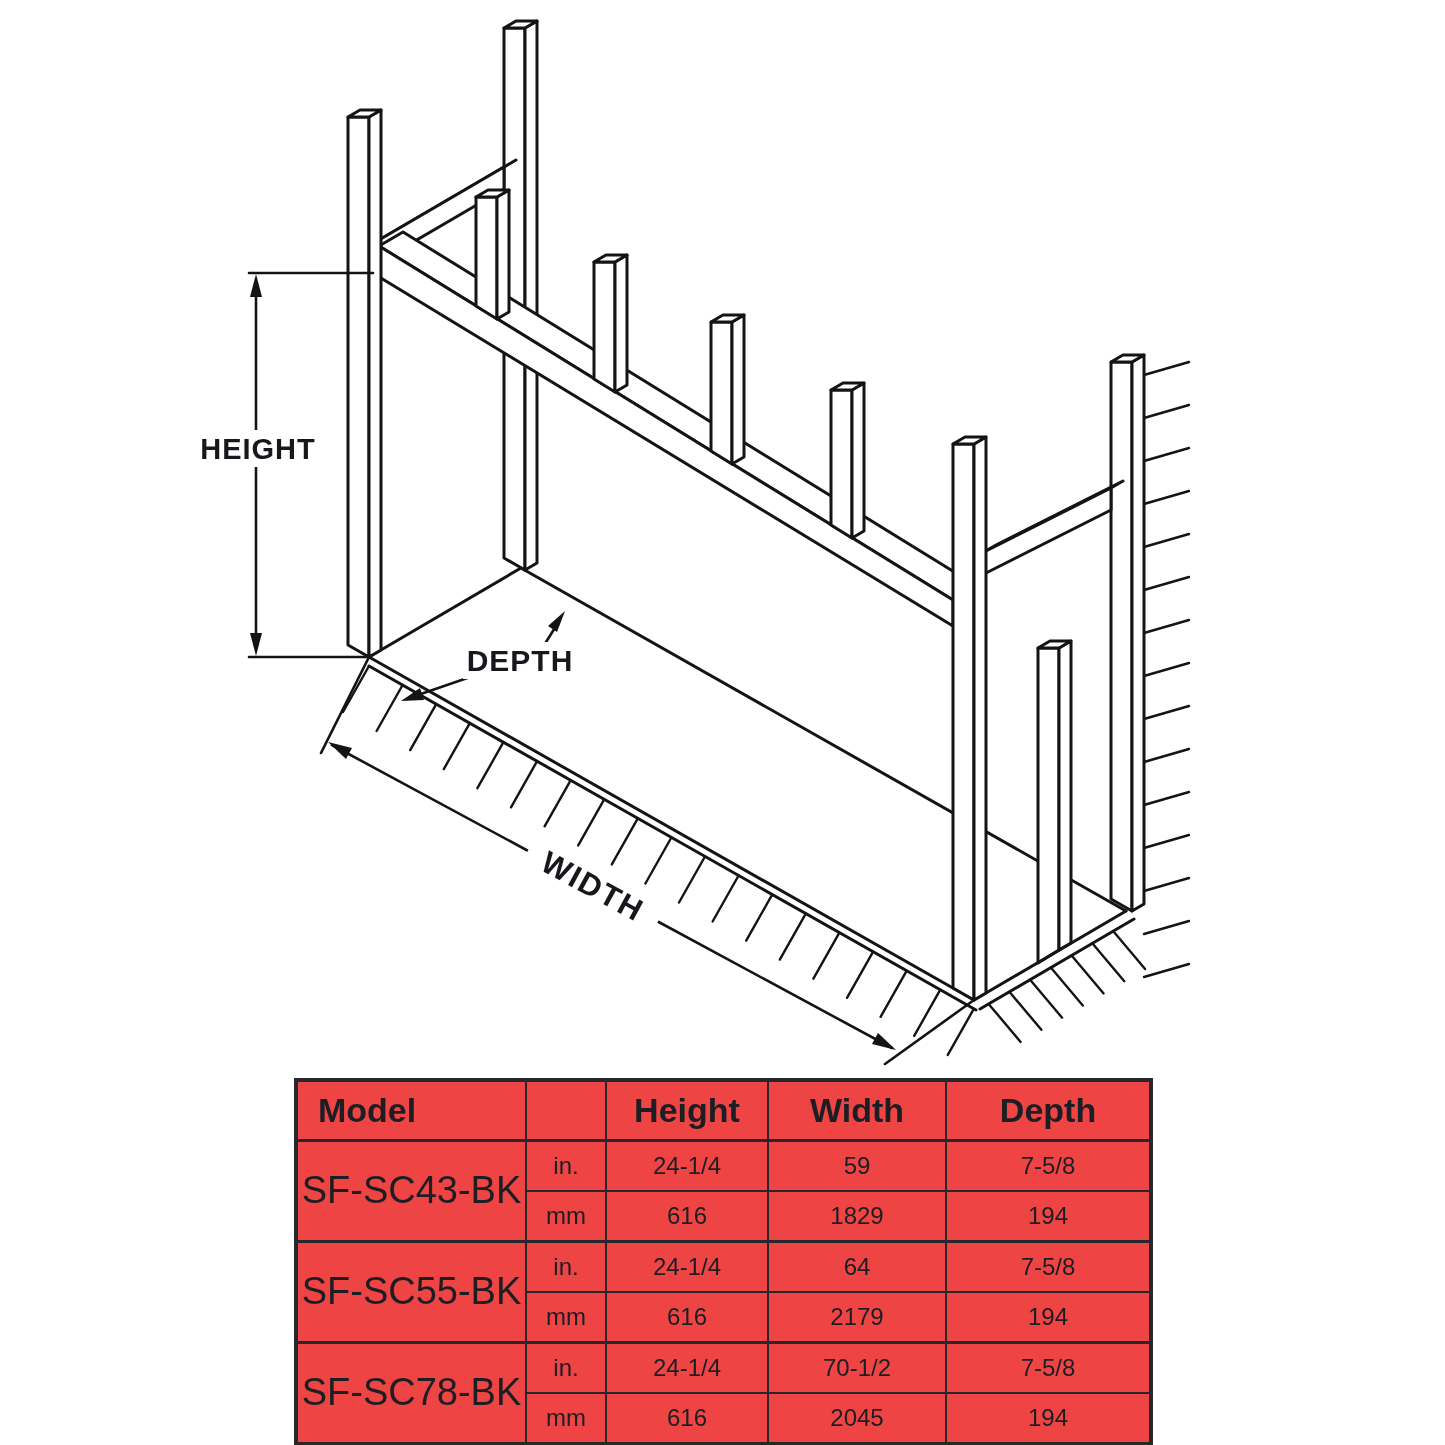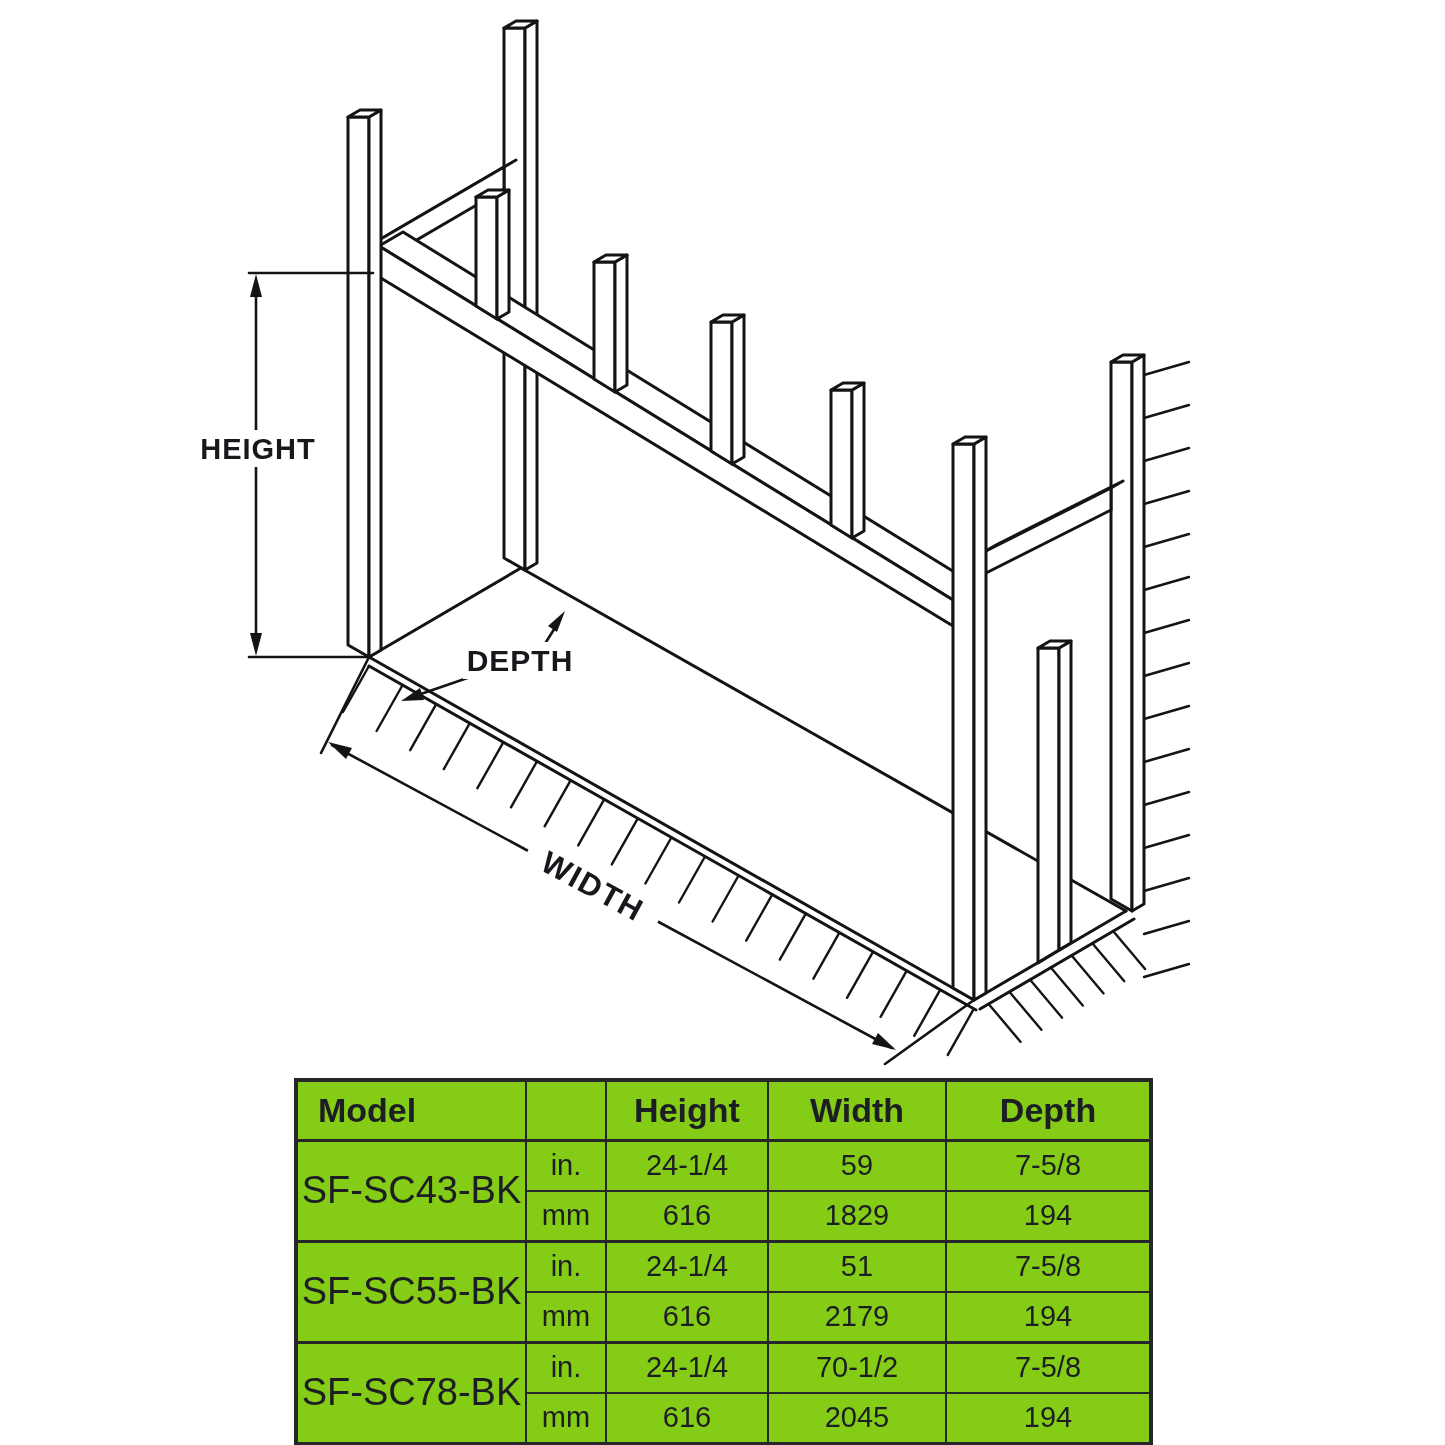--- a/index.html
+++ b/index.html
@@ -3,26 +3,26 @@
 <meta charset="utf-8">
 <style>
   html,body{margin:0;padding:0;background:#fff;}
   body{width:1445px;height:1445px;position:relative;overflow:hidden;
        font-family:"Liberation Sans",sans-serif;}
   #stage{position:absolute;left:1px;top:0;width:1445px;height:1119px;}
   svg{position:absolute;left:0;top:0;}
   svg text{font-family:"Liberation Sans",sans-serif;font-weight:bold;fill:#16181c;}
 
   table.dims{position:absolute;left:293px;top:1078px;width:855px;height:359px;
-    border-collapse:collapse;table-layout:fixed;background:#84cc16;
+    border-collapse:collapse;table-layout:fixed;background:#ef4444;
     border:4px solid #26272b;}
   table.dims th, table.dims td{
     border:2.4px solid #26272b;color:#1c1e24;
     text-align:center;vertical-align:middle;padding:0;overflow:hidden;
-    font-size:29px;line-height:1.1;}
+    font-size:24px;line-height:1.1;}
   table.dims th{font-size:34px;font-weight:bold;height:57px;}
   table.dims th.model-h{text-align:left;padding-left:20px;}
   table.dims td{height:48px;font-weight:normal;}
   table.dims td.model{font-size:38px;}
   table.dims tr.group-start td{border-top:3.4px solid #26272b;}
   table.dims col.c-model{width:230px;}
   table.dims col.c-unit{width:80px;}
   table.dims col.c-height{width:162px;}
   table.dims col.c-width{width:178px;}
   table.dims col.c-depth{width:205px;}
@@ -239,21 +239,21 @@
     <td>mm</td>
     <td>616</td>
     <td>1829</td>
     <td>194</td>
   </tr>
 
   <tr class="group-start">
     <td class="model" rowspan="2">SF-SC55-BK</td>
     <td>in.</td>
     <td>24-1/4</td>
-    <td>51</td>
+    <td>64</td>
     <td>7-5/8</td>
   </tr>
   <tr>
     <td>mm</td>
     <td>616</td>
     <td>2179</td>
     <td>194</td>
   </tr>
 
   <tr class="group-start">

